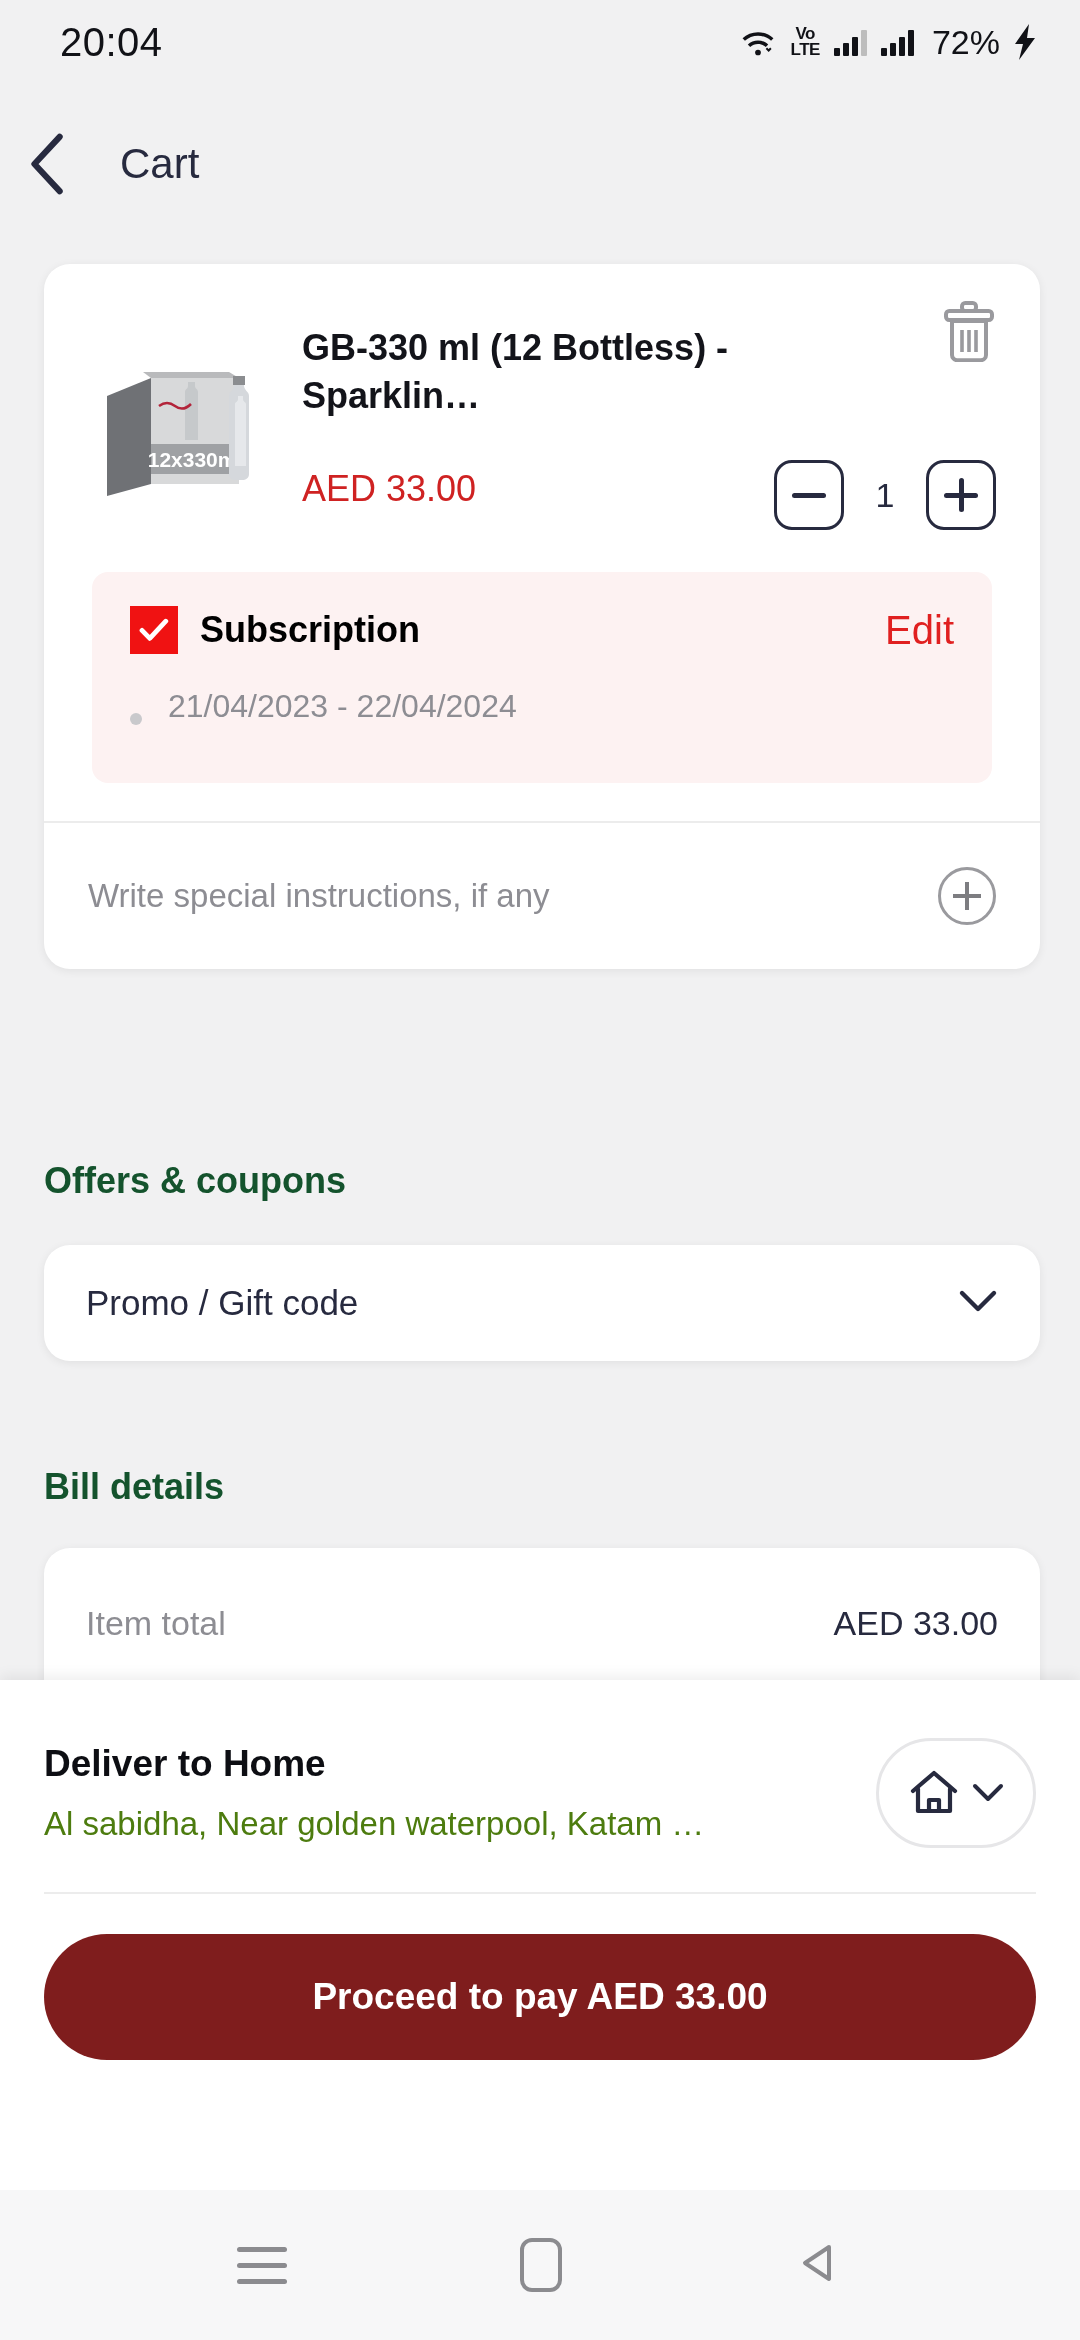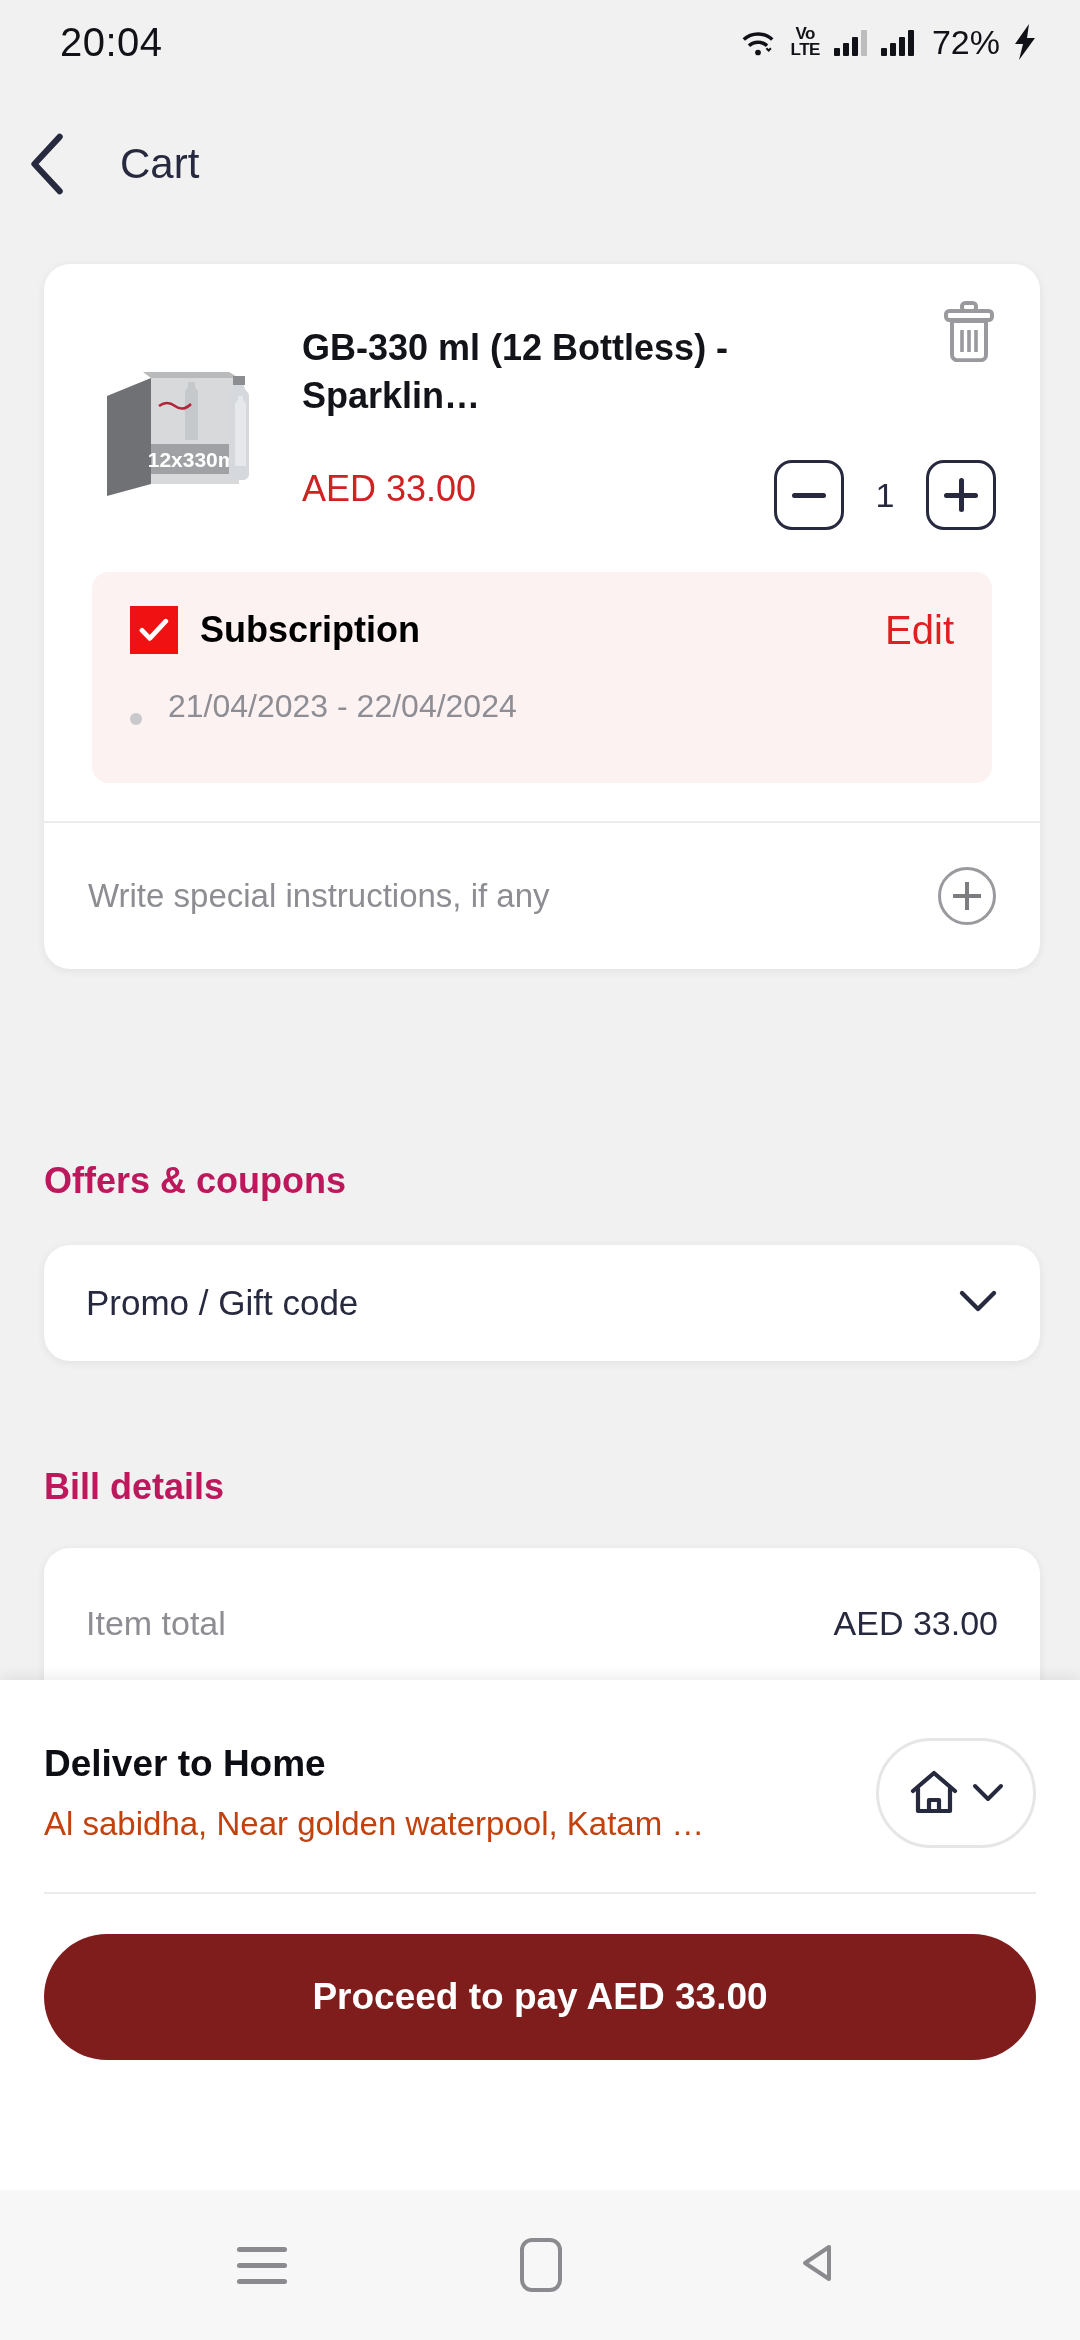--- a/index.html
+++ b/index.html
@@ -71,21 +71,21 @@
   .divider{ height:2px; background:#ececec; margin-top:38px; }
   .instr-row{ display:flex; align-items:center; padding:44px 44px; }
   .instr-ph{ font-size:33px; color:#8d8d93; }
   .instr-plus{ margin-left:auto; width:58px; height:58px; border:3px solid #9a9a9e; border-radius:50%;
                display:flex; align-items:center; justify-content:center; position:relative; }
   .instr-plus i{ position:absolute; background:#7d7d81; }
   .instr-plus i.h{ width:28px; height:4px; }
   .instr-plus i.v{ width:4px; height:28px; }
 
   
-  .sec-title{ position:absolute; left:44px; font-size:36px; color:#be185d; font-weight:bold; }
+  .sec-title{ position:absolute; left:44px; font-size:36px; color:#14532d; font-weight:bold; }
 
   
   .promo{ position:absolute; left:44px; top:1245px; width:996px; height:116px;
           display:flex; align-items:center; padding:0 42px; }
   .promo-label{ font-size:35px; color:#272a3f; }
   .promo-chev{ margin-left:auto; }
 
   
   .bill{ position:absolute; left:44px; top:1548px; width:996px; height:330px; padding:0 42px;
          border-radius:26px 26px 0 0; }
@@ -97,21 +97,21 @@
           display:flex; align-items:center; justify-content:center; }
   .radio b{ width:24px; height:24px; border-radius:50%; background:#ee1111; display:block; }
   .delivery-label{ font-size:34px; color:#272a3f; font-weight:bold; margin-left:32px; }
 
   
   .sheet{ position:absolute; left:0; bottom:150px; width:1080px; height:510px;
           background:#fff; box-shadow:0 -3px 14px rgba(0,0,0,.08); }
   .addr-row{ display:flex; align-items:center; padding:58px 44px 0 44px; }
   .addr-text{ flex:1; }
   .addr-title{ font-size:37px; color:#0d0e13; font-weight:bold; }
-  .addr-sub{ font-size:33px; color:#c2410c; margin-top:20px; }
+  .addr-sub{ font-size:33px; color:#4d7c0f; margin-top:20px; }
   .addr-pill{ width:160px; height:110px; border:3px solid #e6e6e8; border-radius:58px;
               display:flex; align-items:center; justify-content:center; gap:10px; }
   .sheet-divider{ height:2px; background:#ececec; margin:44px 44px 0 44px; }
   .cta{ margin:40px 44px 0 44px; height:126px; background:#7f1d1d; border-radius:63px;
         display:flex; align-items:center; justify-content:center; border:none; width:calc(100% - 88px); }
   .cta span{ font-size:37px; color:#fff; font-weight:bold; }
 
   
   .navbar{ position:absolute; left:0; bottom:0; width:1080px; height:150px; background:#f7f7f8;
            display:flex; align-items:center; justify-content:space-around; padding:0 120px; }

